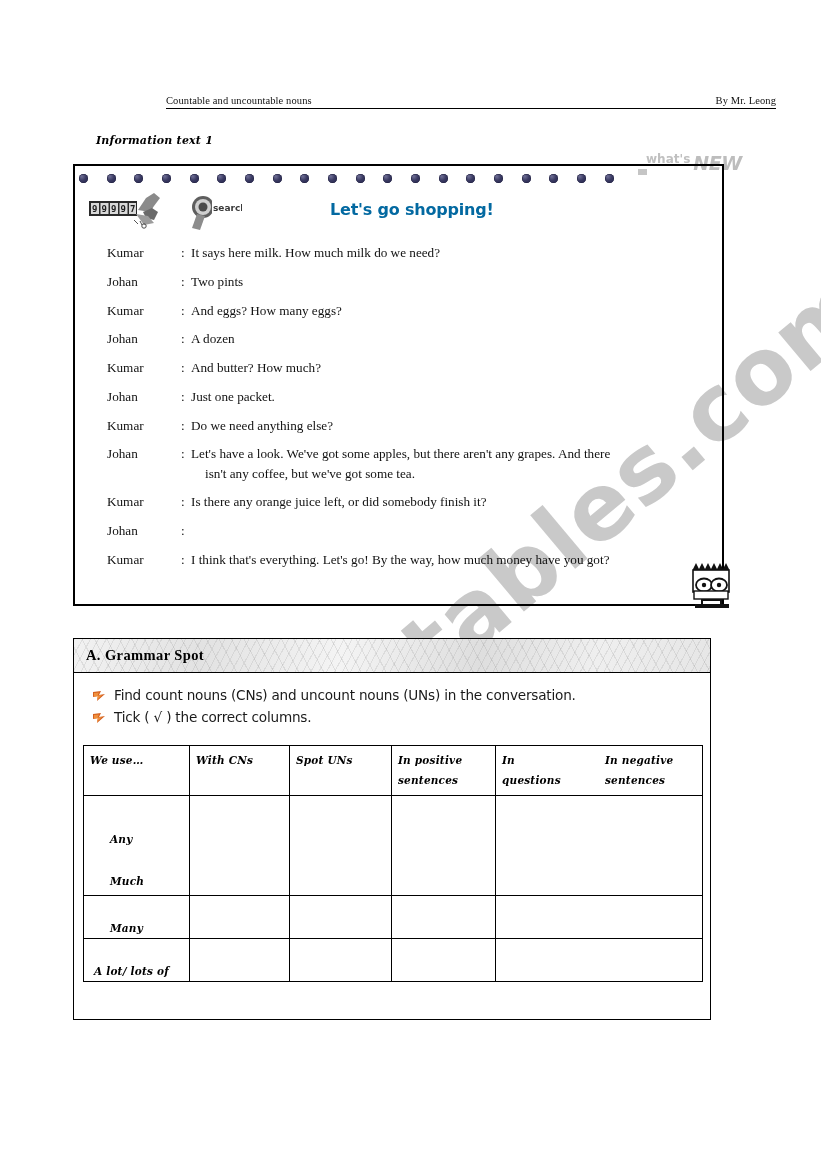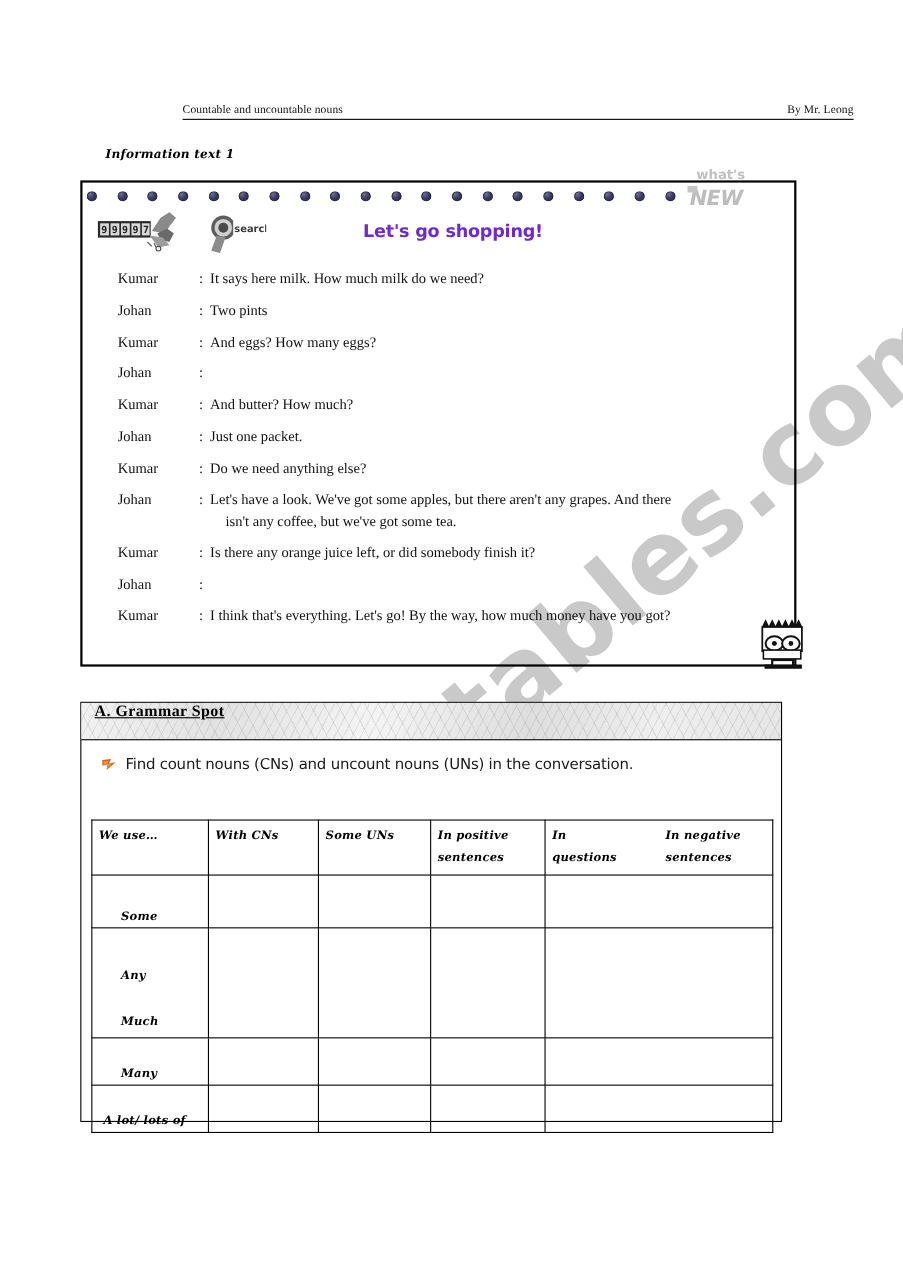--- a/index.html
+++ b/index.html
@@ -79,27 +79,26 @@
     font-weight: bold;
     font-size: 11px;
     color: #000;
     z-index: 10;
     letter-spacing: .2px;
   }
 
   
   .whats-new {
     position: absolute;
-    left: 625px;
+    left: 638px;
     top: 152px;
     z-index: 6;
     display: flex;
-    align-items: center;
+    align-items: flex-start;
     gap: 3px;
-    flex-direction: column;
   }
   .whats-new .wn-sq {
     position: absolute;
     left: 0;
     top: 17px;
     width: 9px;
     height: 6px;
     background: #c5c5c5;
   }
   .whats-new .wn-whats {
@@ -168,21 +167,21 @@
     z-index: 9;
   }
 
   .shopping-title {
     position: absolute;
     left: 330px;
     top: 200px;
     font-family: "DejaVu Sans", sans-serif;
     font-size: 16px;
     font-weight: bold;
-    color: #6d28d9;
+    color: #0369a1;
     z-index: 9;
     letter-spacing: -.2px;
   }
 
   
   .dialogue {
     position: absolute;
     left: 83px;
     top: 243px;
     width: 620px;
@@ -241,21 +240,21 @@
     top: 0px;
     width: 100%;
     height: 34px;
     box-sizing: border-box;
     border-bottom: 1.2px solid #000;
     background:
       repeating-linear-gradient(118deg, rgba(150,150,150,.20) 0px, rgba(150,150,150,.20) 1px, rgba(255,255,255,0) 1px, rgba(255,255,255,0) 7px),
       repeating-linear-gradient(62deg, rgba(120,120,120,.16) 0px, rgba(120,120,120,.16) 1px, rgba(255,255,255,0) 1px, rgba(255,255,255,0) 11px),
       linear-gradient(100deg, #f2f2f2 0%, #e2e2e2 20%, #f4f4f4 42%, #dedede 64%, #efefef 82%, #e6e6e6 100%);
     display: flex;
-    text-decoration: underline;
+    align-items: center;
   }
   .gs-header .gs-title {
     font-family: "Liberation Serif", serif;
     font-weight: bold;
     font-size: 14.5px;
     color: #000;
     padding-left: 12px;
     letter-spacing: .4px;
   }
 
@@ -423,20 +422,21 @@
       <span class="utt">Two pints</span>
     </div>
     <div class="dline">
       <span class="spk">Kumar</span>
       <span class="colon">:</span>
       <span class="utt">And eggs? How many eggs?</span>
     </div>
     <div class="dline">
       <span class="spk">Johan</span>
       <span class="colon">:</span>
+      <span class="utt">A dozen</span>
     </div>
     <div class="dline">
       <span class="spk">Kumar</span>
       <span class="colon">:</span>
       <span class="utt">And butter? How much?</span>
     </div>
     <div class="dline">
       <span class="spk">Johan</span>
       <span class="colon">:</span>
       <span class="utt">Just one packet.</span>
@@ -491,69 +491,69 @@
     <div class="gs-instructions">
       <div class="gs-item">
         <span class="gs-bullet">
           <svg width="14" height="12" viewBox="0 0 14 12">
             <path d="M1 2 L9 1 L7 5 L13 4 L5 11 L6 6 L1 7 Z" fill="#d4601f"></path>
             <path d="M2 3 L7 2.5 L5.5 5.5 L10 5 L5 10 L5.6 6.2 L2 6.8 Z" fill="#f0903c"></path>
           </svg>
         </span>
         <span class="gs-text">Find count nouns (CNs) and uncount nouns (UNs) in the conversation.</span>
       </div>
+      <div class="gs-item">
+        <span class="gs-bullet">
+          <svg width="14" height="12" viewBox="0 0 14 12">
+            <path d="M1 2 L9 1 L7 5 L13 4 L5 11 L6 6 L1 7 Z" fill="#d4601f"></path>
+            <path d="M2 3 L7 2.5 L5.5 5.5 L10 5 L5 10 L5.6 6.2 L2 6.8 Z" fill="#f0903c"></path>
+          </svg>
+        </span>
+        <span class="gs-text">Tick ( √ ) the correct columns.</span>
+      </div>
     </div>
 
     <table class="gs-table">
       <colgroup>
         <col style="width:106px">
         <col style="width:100px">
         <col style="width:102px">
         <col style="width:104px">
         <col style="width:207px">
       </colgroup>
       <tbody>
 
         <tr>
           <td class="hcell">
             <div class="scr">We use…</div>
           </td>
           <td class="hcell">
             <div class="scr">With CNs</div>
           </td>
           <td class="hcell">
-            <div class="scr">Some UNs</div>
+            <div class="scr">Spot UNs</div>
           </td>
           <td class="hcell">
             <div class="scr">In positive</div>
             <div class="scr">sentences</div>
           </td>
           <td class="hcell">
             <div class="hdr-two">
               <div>
                 <div class="scr">In</div>
                 <div class="scr">questions</div>
               </div>
               <div>
                 <div class="scr">In negative</div>
                 <div class="scr">sentences</div>
               </div>
             </div>
           </td>
         </tr>
 
-        <tr style="height:48px">
-          <td>
-            <div class="scr-row">Some</div>
-          </td>
-          <td></td>
-          <td></td>
-          <td></td>
-          <td></td>
-        </tr>
 
         <tr style="height:100px">
           <td class="rowlabel-stack">
             <div class="scr-row rl-top">Any</div>
             <div class="scr-row rl-bot">Much</div>
           </td>
           <td></td>
           <td></td>
           <td></td>
           <td></td>

